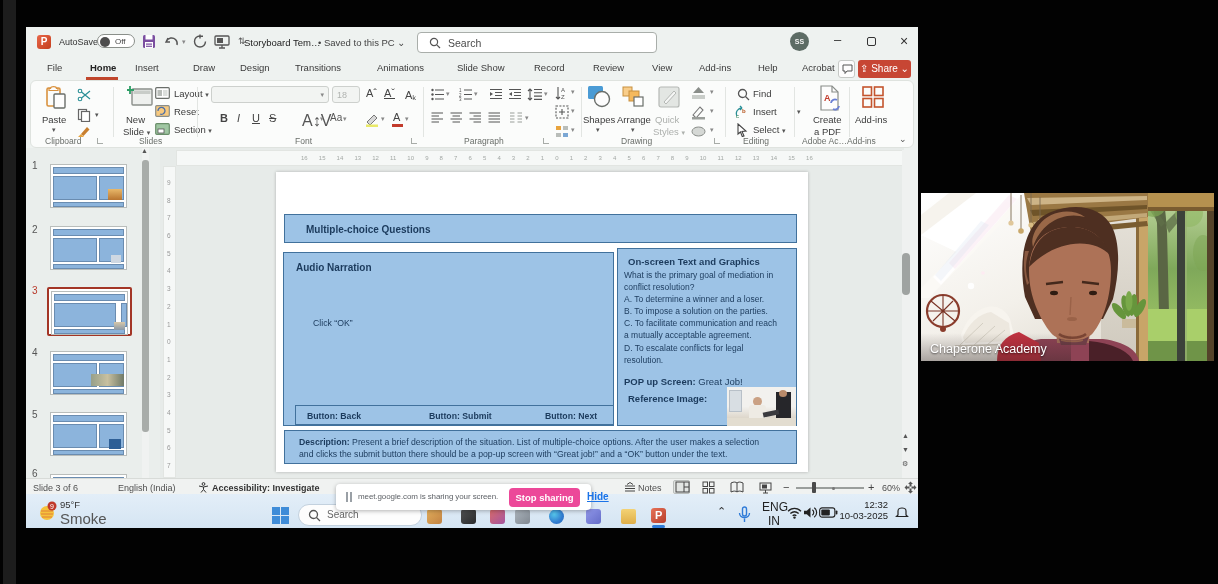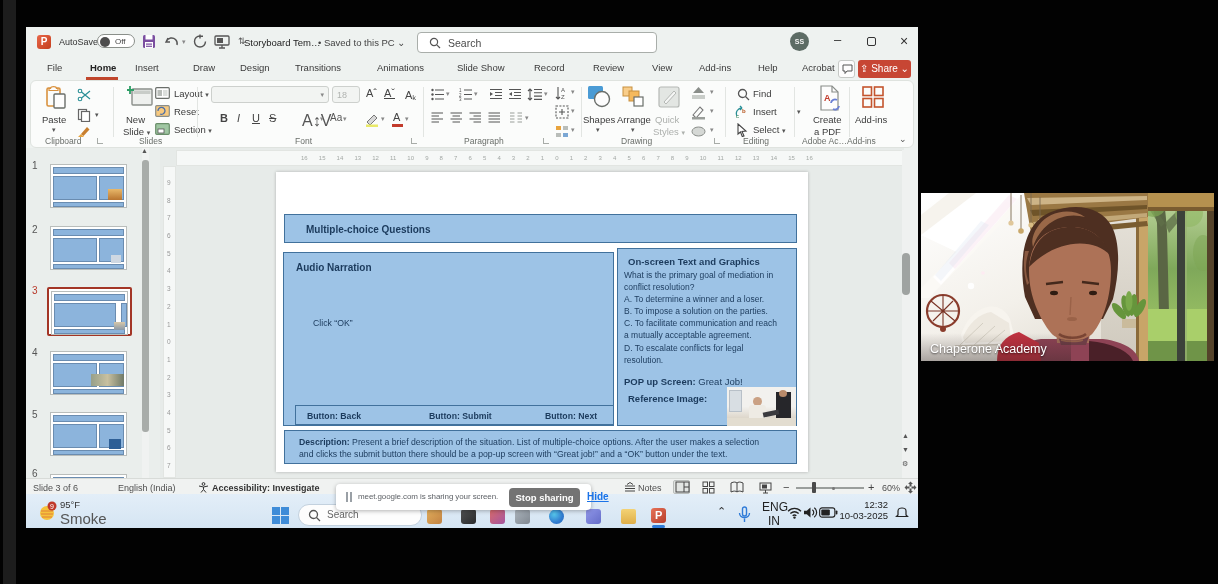--- a/index.html
+++ b/index.html
@@ -69,21 +69,21 @@
   #statusbar { left:0; top:451px; width:892px; height:17px; background:#f0f2f1;
      border-top:1px solid #d8dbd8; font-size:9px; color:#4f4f4f; }
   
   #taskbar { left:0; top:467px; width:892px; height:34px;
      background:linear-gradient(#e3eef8,#d5e5f3); }
   .tbApp { width:15px; height:15px; opacity:0.92; }
   
   #meetbar { left:336px; top:484px; width:255px; height:26px; background:#fff;
      border-radius:4px; box-shadow:0 1px 4px rgba(0,0,0,0.3); font-size:10px; color:#5f6368; }
   #stopbtn { position:absolute; left:173px; top:4px; width:71px; height:19px;
-     background:#737373; border-radius:4px; color:#fff; text-align:center;
+     background:#ec4899; border-radius:4px; color:#fff; text-align:center;
      line-height:19px; font-size:9.5px; font-weight:bold; }
   
   #video { left:921px; top:193px; width:293px; height:168px; background:#dcd8d0; overflow:hidden; }
 </style>
 </head>
 <body>
 <div id="stage">
   <div id="graybar" class="abs"></div>
   <div id="win" class="abs">
     <div id="titlebar" class="abs">

